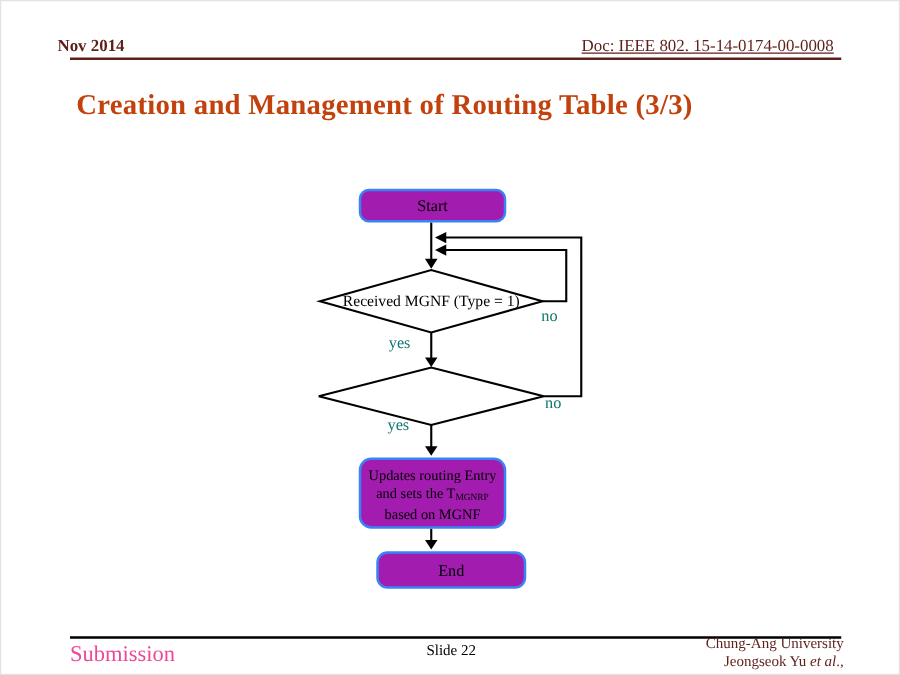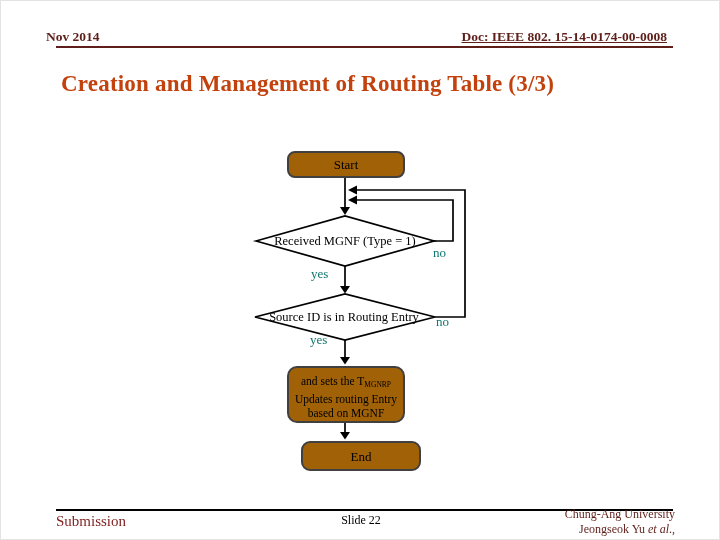--- a/index.html
+++ b/index.html
@@ -5,42 +5,42 @@
   html,body{margin:0;padding:0;}
   body{
     width:720px;height:540px;background:#ffffff;
     font-family:"Liberation Serif","DejaVu Serif",serif;
     position:relative;overflow:hidden;
   }
   .slide{position:absolute;inset:0;background:#fff;border:1px solid #e3e3e3;box-sizing:border-box;}
   .abs{position:absolute;}
   
   .hdr-date{left:45px;top:28px;font-size:13.5px;font-weight:bold;color:#5e1f1a;}
-  .hdr-doc{right:52px;top:28px;font-size:13.5px;font-weight:bold;color:#5e1f1a;text-decoration:underline;}
+  .hdr-doc{right:52px;top:28px;font-size:13.5px;font-weight:normal;color:#5e1f1a;text-decoration:underline;}
   .hdr-rule{left:55px;top:45px;width:617px;height:2.4px;background:#5e1f1a;}
   
   .title{left:60px;top:70px;font-size:23px;font-weight:bold;color:#c2410c;letter-spacing:.2px;}
   
-  .node{box-sizing:border-box;border:2px solid #404040;background:#a16207;text-align:center;color:#000;}
+  .node{box-sizing:border-box;border:2px solid #3b82f6;background:#a21caf;text-align:center;color:#000;}
   .start-box{left:286px;top:150px;width:118px;height:27px;border-radius:8px;font-size:13px;line-height:24px;}
   .process-box{left:286px;top:365px;width:118px;height:57px;border-radius:10px;font-size:11.5px;line-height:14px;padding-top:6px;}
   .end-box{left:300px;top:440px;width:120px;height:30px;border-radius:9px;font-size:13px;line-height:27px;}
   .sub{font-size:7.5px;vertical-align:-2px;letter-spacing:0;}
   .dlabel{width:178px;text-align:center;font-size:12.5px;color:#000;}
   .d1{left:255px;top:233px;}
   .d2{left:254px;top:309px;}
   .branch{font-size:13px;color:#0f766e;}
   .no1{left:432px;top:244px;}
   .yes1{left:310px;top:265px;}
   .no2{left:435px;top:313px;}
   .yes2{left:309px;top:331px;}
   svg.flow{position:absolute;left:0;top:0;pointer-events:none;}
   
   .ftr-rule{left:55px;top:508px;width:617px;height:2px;background:#000;}
-  .ftr-left{left:55px;top:512px;font-size:15px;color:#7f1d1d;}
+  .ftr-left{left:55px;top:512px;font-size:18px;color:#ec4899;}
   .ftr-center{left:300px;top:512px;width:120px;text-align:center;font-size:12px;color:#000;}
   .ftr-right{right:44px;top:506px;text-align:right;font-size:12px;line-height:14.5px;color:#5e1f1a;}
 </style>
 </head>
 <body>
 
 <div class="slide">
 
   <div class="abs hdr-date">Nov 2014</div>
   <div class="abs hdr-doc">Doc: IEEE 802. 15-14-0174-00-0008</div>
@@ -76,27 +76,26 @@
       <polygon points="254,316 344,293 434,316 344,339"></polygon>
     </g>
   </svg>
 
   <div class="abs node start-box">Start</div>
 
   <div class="abs dlabel d1">Received MGNF (Type = 1)</div>
   <div class="abs branch no1">no</div>
   <div class="abs branch yes1">yes</div>
 
-  <div class="abs dlabel d2">Source ID is in Routing Entry</div>
   <div class="abs branch no2">no</div>
   <div class="abs branch yes2">yes</div>
 
   <div class="abs node process-box">
+    <div>Updates routing Entry</div>
     <div><span>and sets the T</span><span class="sub">MGNRP</span></div>
-    <div>Updates routing Entry</div>
     <div>based on MGNF</div>
   </div>
 
   <div class="abs node end-box">End</div>
 
   <div class="abs ftr-rule"></div>
   <div class="abs ftr-left">Submission</div>
   <div class="abs ftr-center">Slide 22</div>
   <div class="abs ftr-right">
     <div>Chung-Ang University</div>

